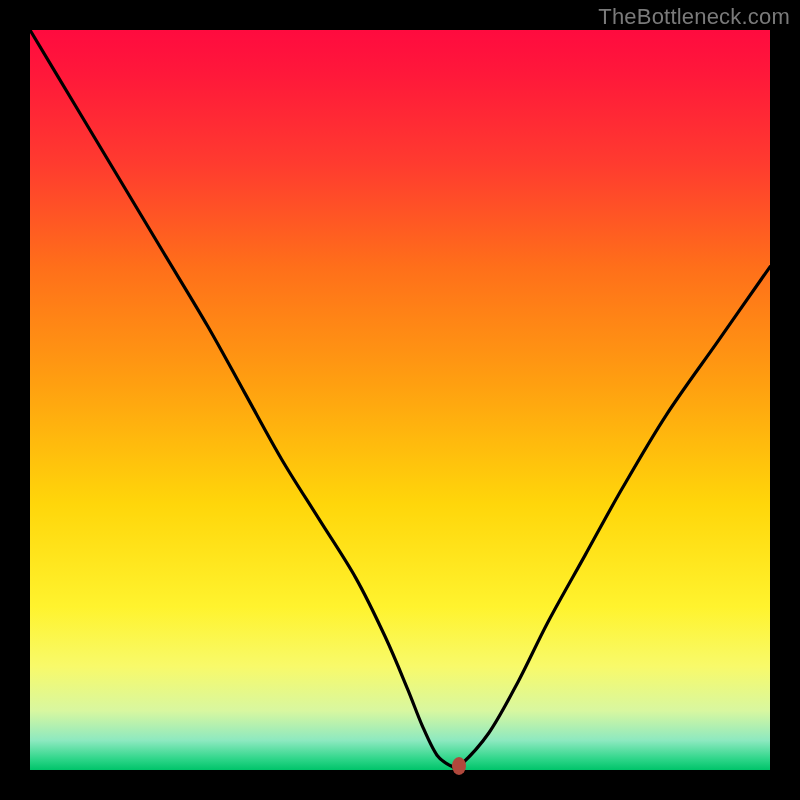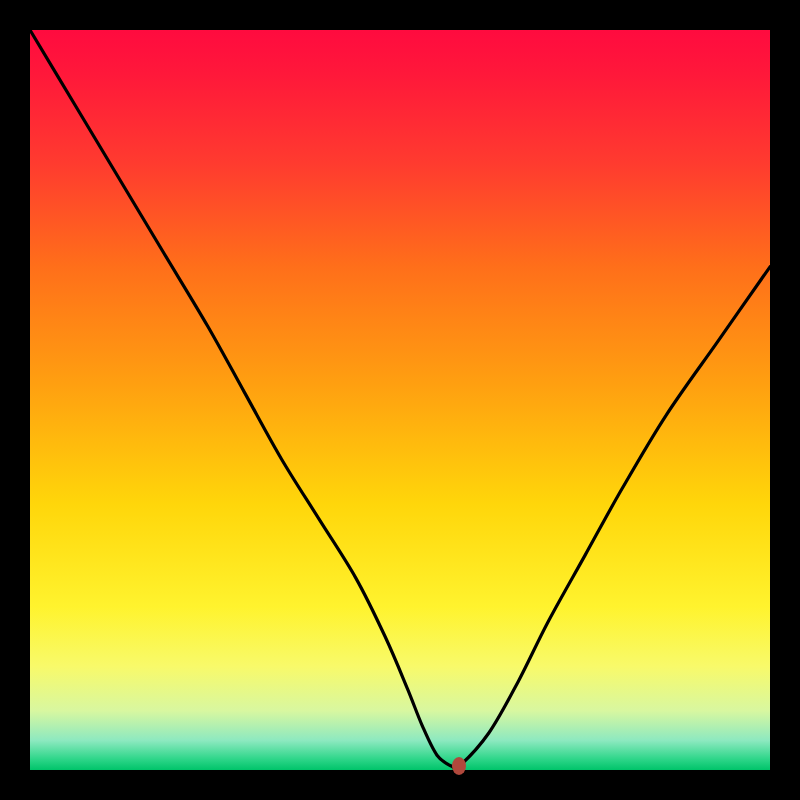--- a/index.html
+++ b/index.html
@@ -65,20 +65,21 @@
     border-radius: 7px / 9px;
     background: #b0483c;
     transform: translate(-50%, -50%);
   }
 </style>
 </head>
 <body>
 
 <div class="frame">
 
+  <div class="watermark">TheBottleneck.com</div>
 
   <div class="plot">
     <svg class="curve" viewBox="0 0 740 740" preserveAspectRatio="none">
       <path id="curve-path" fill="none" stroke="#000000" stroke-width="3.2" stroke-linejoin="round" stroke-linecap="round" d="M 0.00 0.00 C 7.40 12.33, 29.60 49.33, 44.40 74.00 C 59.20 98.67, 74.00 123.33, 88.80 148.00 C 103.60 172.67, 118.40 197.33, 133.20 222.00 C 148.00 246.67, 164.03 272.57, 177.60 296.00 C 191.17 319.43, 202.27 340.40, 214.60 362.60 C 226.93 384.80, 239.27 408.23, 251.60 429.20 C 263.93 450.17, 276.27 468.67, 288.60 488.40 C 300.93 508.13, 314.50 527.87, 325.60 547.60 C 336.70 567.33, 346.57 588.30, 355.20 606.80 C 363.83 625.30, 371.23 643.80, 377.40 658.60 C 383.57 673.40, 387.27 684.50, 392.20 695.60 C 397.13 706.70, 402.07 718.42, 407.00 725.20 C 411.93 731.98, 418.10 734.45, 421.80 736.30 C 425.50 738.15, 423.03 741.85, 429.20 736.30 C 435.37 730.75, 448.93 717.18, 458.80 703.00 C 468.67 688.82, 478.53 669.70, 488.40 651.20 C 498.27 632.70, 506.90 612.97, 518.00 592.00 C 529.10 571.03, 542.67 547.60, 555.00 525.40 C 567.33 503.20, 578.43 482.23, 592.00 458.80 C 605.57 435.37, 620.37 409.47, 636.40 384.80 C 652.43 360.13, 670.93 335.47, 688.20 310.80 C 705.47 286.13, 731.37 249.13, 740.00 236.80"></path>
     </svg>
     <div id="marker" class="marker" style="left: 429.2px; top: 736.3px; background: rgb(176, 72, 60);"></div>
   </div>
 
 </div>
 

